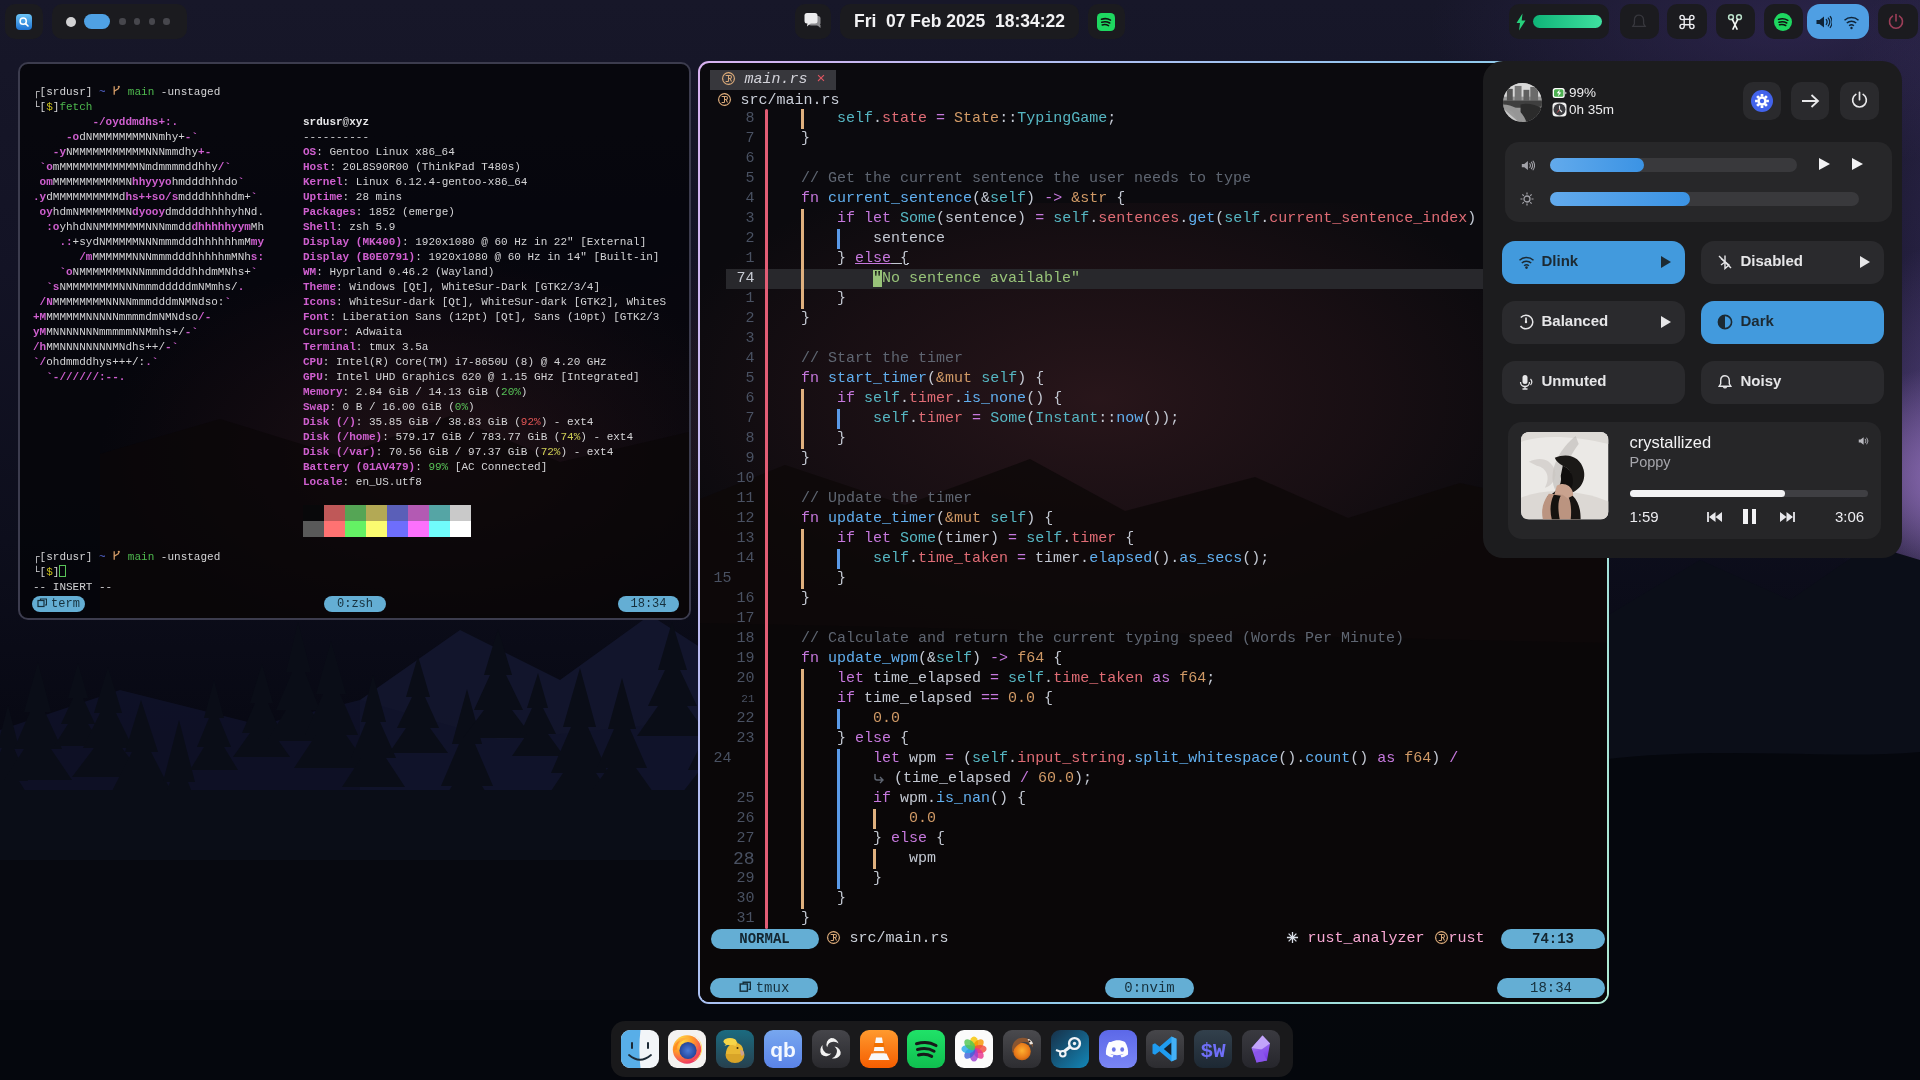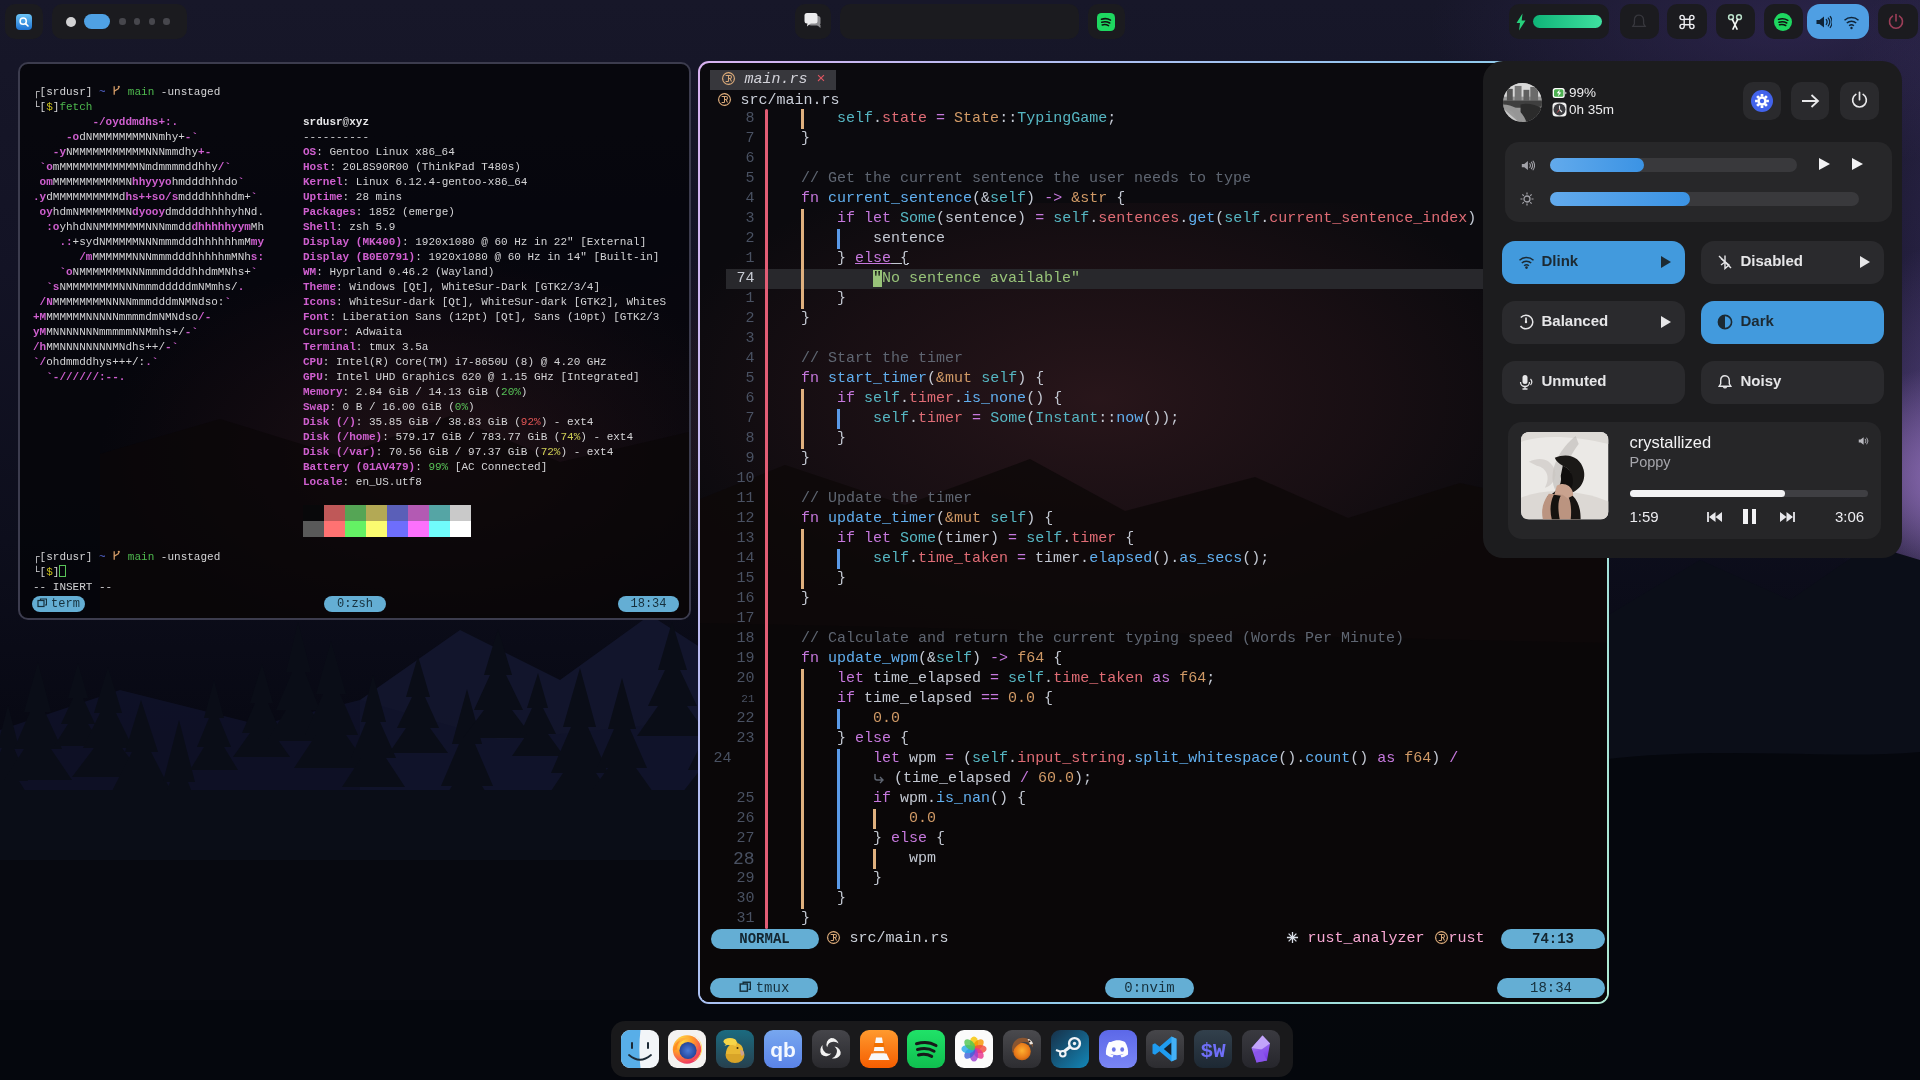--- a/index.html
+++ b/index.html
@@ -99,20 +99,21 @@
     <div class="abs" style="left:148.6px;top:18.3px;width:6.5px;height:6.5px;border-radius:50%;background:#47474d"></div>
     <div class="abs" style="left:163.3px;top:18.3px;width:6.5px;height:6.5px;border-radius:50%;background:#47474d"></div>
     <div class="barbox" style="left:795px;width:36px"></div>
     <svg class="abs" width="20" height="18" viewBox="0 0 20 18" style="left:803px;top:12px">
       <rect x="5.5" y="4" width="12" height="9.5" rx="2.5" fill="#8c8c90"></rect>
       <path d="M14 13 l3.5 3 v-3 z" fill="#8c8c90"></path>
       <rect x="1.5" y="1" width="13" height="10.5" rx="2.5" fill="#ececee"></rect>
       <path d="M4.5 11 l-0.5 3.6 4 -3.6 z" fill="#ececee"></path>
     </svg>
     <div class="barbox" style="left:840px;width:239px"></div>
+    <div class="abs" style="left:840px;top:4px;width:239px;height:35px;line-height:35px;text-align:center;color:#f2f2f4;font-size:17.5px;font-weight:bold;white-space:pre">Fri  07 Feb 2025  18:34:22</div>
     <div class="barbox" style="left:1088px;width:37px"></div>
     <svg class="abs" width="18" height="18" viewBox="0 0 18 18" style="left:1097px;top:12.5px">
       <rect width="18" height="18" rx="4.5" fill="#1ed760"></rect>
       <path d="M4.5 6.2 c3.4-1 6.6-0.6 9 0.9 M4.8 9.2 c2.9-0.8 5.7-0.45 7.9 0.8 M5.2 11.9 c2.3-0.6 4.5-0.35 6.3 0.7" stroke="#101010" stroke-width="1.6" fill="none" stroke-linecap="round"></path>
     </svg>
     <div class="barbox" style="left:1509px;width:100px"></div>
     <svg class="abs" width="12" height="18" viewBox="0 0 12 18" style="left:1515px;top:12.5px">
       <path d="M7.5 0.5 L1.5 10 h3.5 L4 17.5 L10.5 7.5 h-3.8 z" fill="#27d07c"></path>
     </svg>
     <div class="abs" style="left:1533px;top:15px;width:69px;height:13px;border-radius:6.5px;background:linear-gradient(90deg,#0fb478,#3fe0a0)"></div>
@@ -303,21 +304,21 @@
         <div class="abs mono" style="top:306px;left:14px;width:41px;text-align:right;font-size:15px;line-height:20px;color:#495162">5</div>
         <div class="abs mono" style="top:326px;left:14px;width:41px;text-align:right;font-size:15px;line-height:20px;color:#495162">6</div>
         <div class="abs mono" style="top:346px;left:14px;width:41px;text-align:right;font-size:15px;line-height:20px;color:#495162">7</div>
         <div class="abs mono" style="top:366px;left:14px;width:41px;text-align:right;font-size:15px;line-height:20px;color:#495162">8</div>
         <div class="abs mono" style="top:386px;left:14px;width:41px;text-align:right;font-size:15px;line-height:20px;color:#495162">9</div>
         <div class="abs mono" style="top:406px;left:14px;width:41px;text-align:right;font-size:15px;line-height:20px;color:#495162">10</div>
         <div class="abs mono" style="top:426px;left:14px;width:41px;text-align:right;font-size:15px;line-height:20px;color:#495162">11</div>
         <div class="abs mono" style="top:446px;left:14px;width:41px;text-align:right;font-size:15px;line-height:20px;color:#495162">12</div>
         <div class="abs mono" style="top:466px;left:14px;width:41px;text-align:right;font-size:15px;line-height:20px;color:#495162">13</div>
         <div class="abs mono" style="top:486px;left:14px;width:41px;text-align:right;font-size:15px;line-height:20px;color:#495162">14</div>
-        <div class="abs mono" style="top:506px;left:14px;width:41px;text-align:right;font-size:15px;line-height:20px;color:#495162">15</div>
+        <div class="abs mono" style="top:506px;left:14px;width:41px;text-align:left;font-size:15px;line-height:20px;color:#495162">15</div>
         <div class="abs mono" style="top:526px;left:14px;width:41px;text-align:right;font-size:15px;line-height:20px;color:#495162">16</div>
         <div class="abs mono" style="top:546px;left:14px;width:41px;text-align:right;font-size:15px;line-height:20px;color:#495162">17</div>
         <div class="abs mono" style="top:566px;left:14px;width:41px;text-align:right;font-size:15px;line-height:20px;color:#495162">18</div>
         <div class="abs mono" style="top:586px;left:14px;width:41px;text-align:right;font-size:15px;line-height:20px;color:#495162">19</div>
         <div class="abs mono" style="top:606px;left:14px;width:41px;text-align:right;font-size:15px;line-height:20px;color:#495162">20</div>
         <div class="abs mono" style="top:626px;left:14px;width:41px;text-align:right;font-size:11px;line-height:20px;color:#495162">21</div>
         <div class="abs mono" style="top:646px;left:14px;width:41px;text-align:right;font-size:15px;line-height:20px;color:#495162">22</div>
         <div class="abs mono" style="top:666px;left:14px;width:41px;text-align:right;font-size:15px;line-height:20px;color:#495162">23</div>
         <div class="abs mono" style="top:686px;left:14px;width:41px;font-size:15px;line-height:20px;color:#495162">24</div>
         <div class="abs mono" style="top:726px;left:14px;width:41px;text-align:right;font-size:15px;line-height:20px;color:#495162">25</div>

